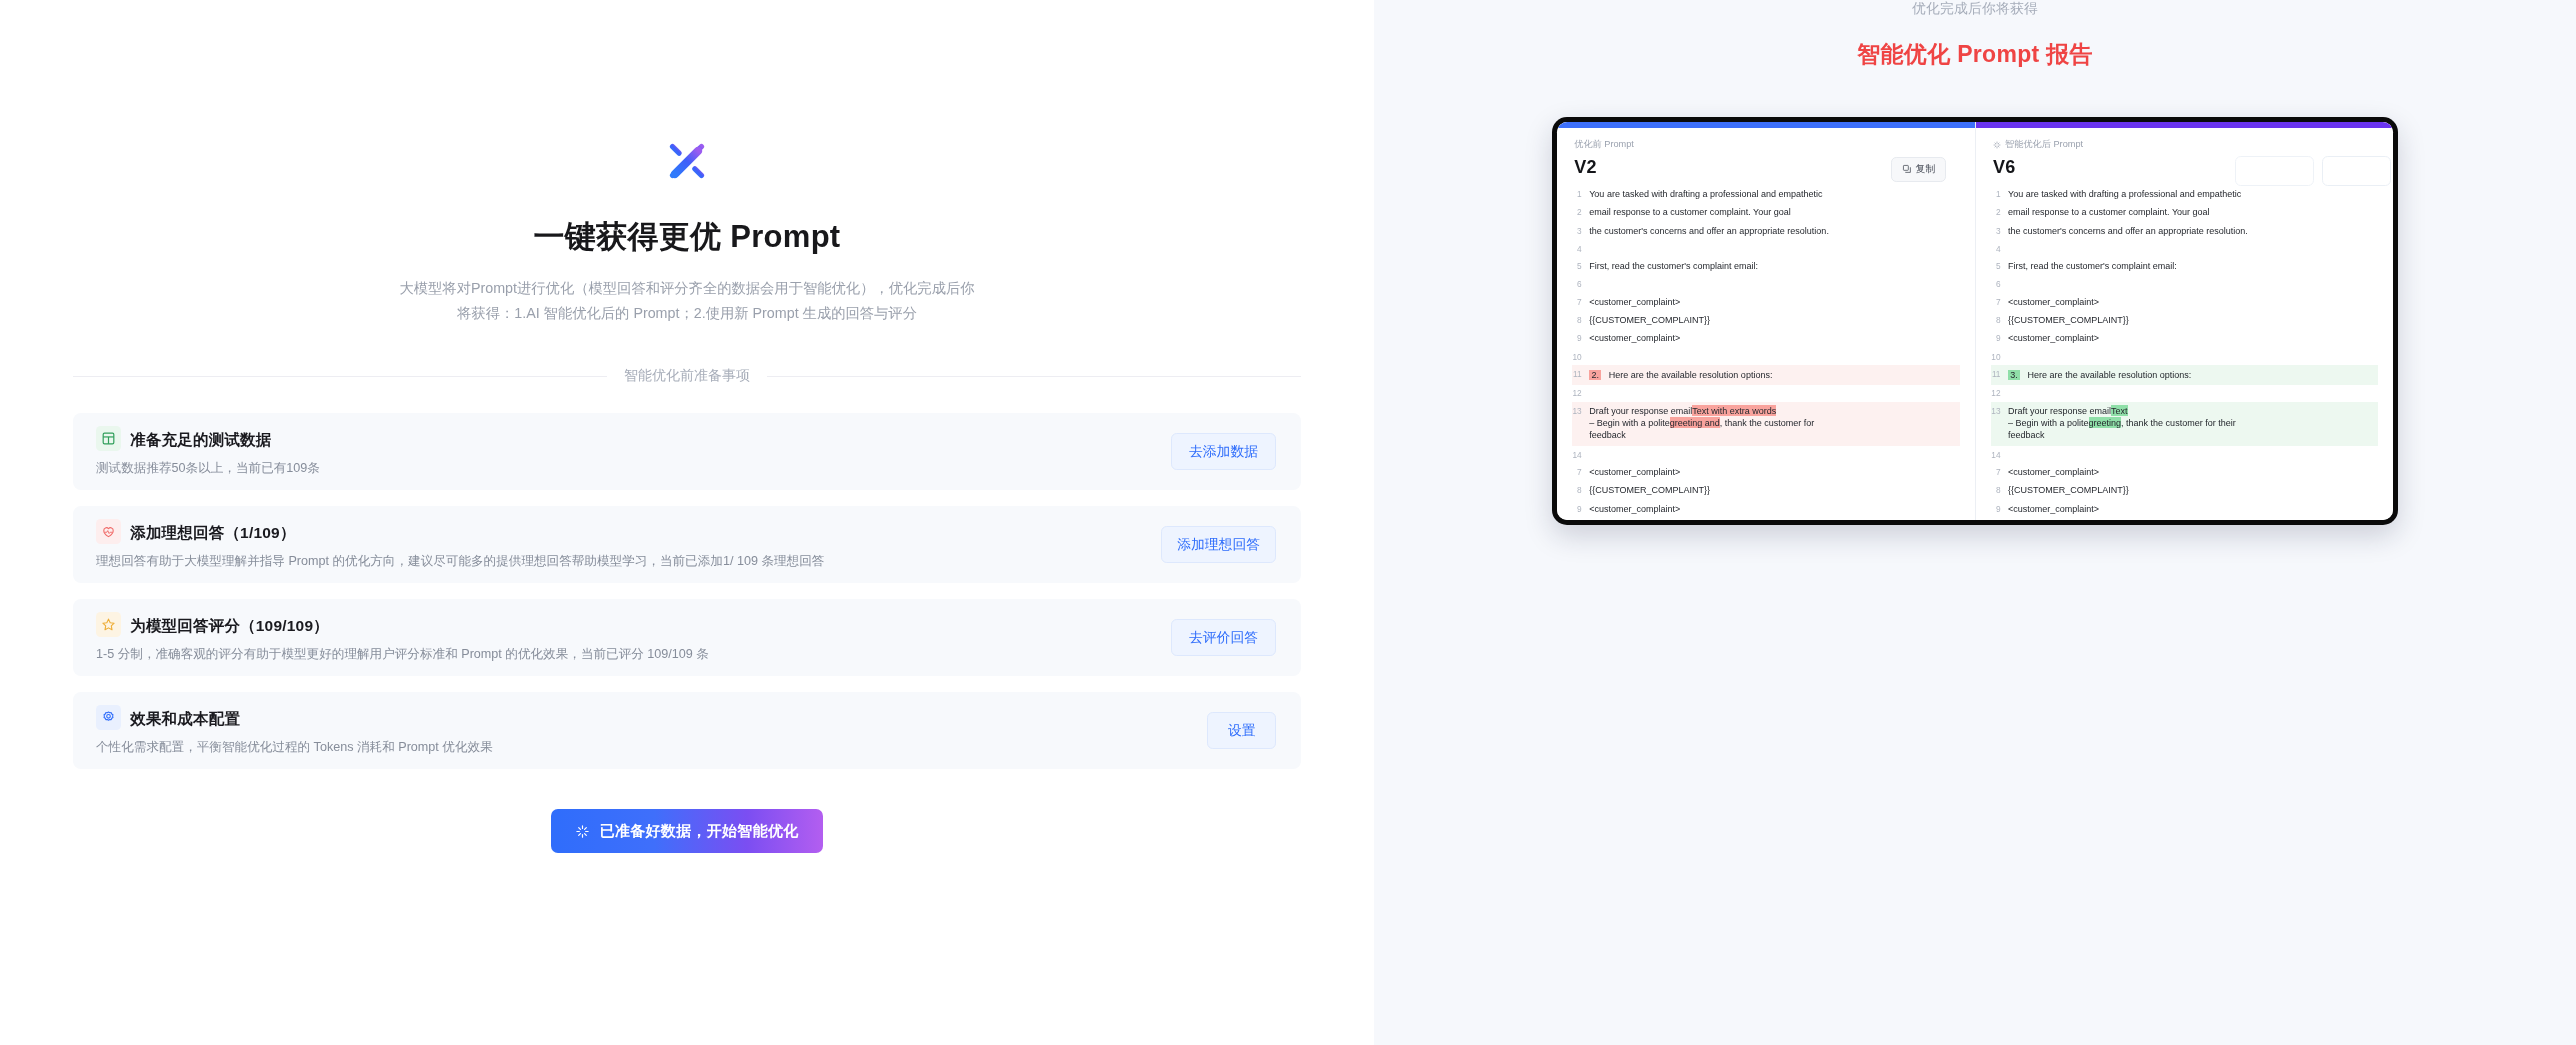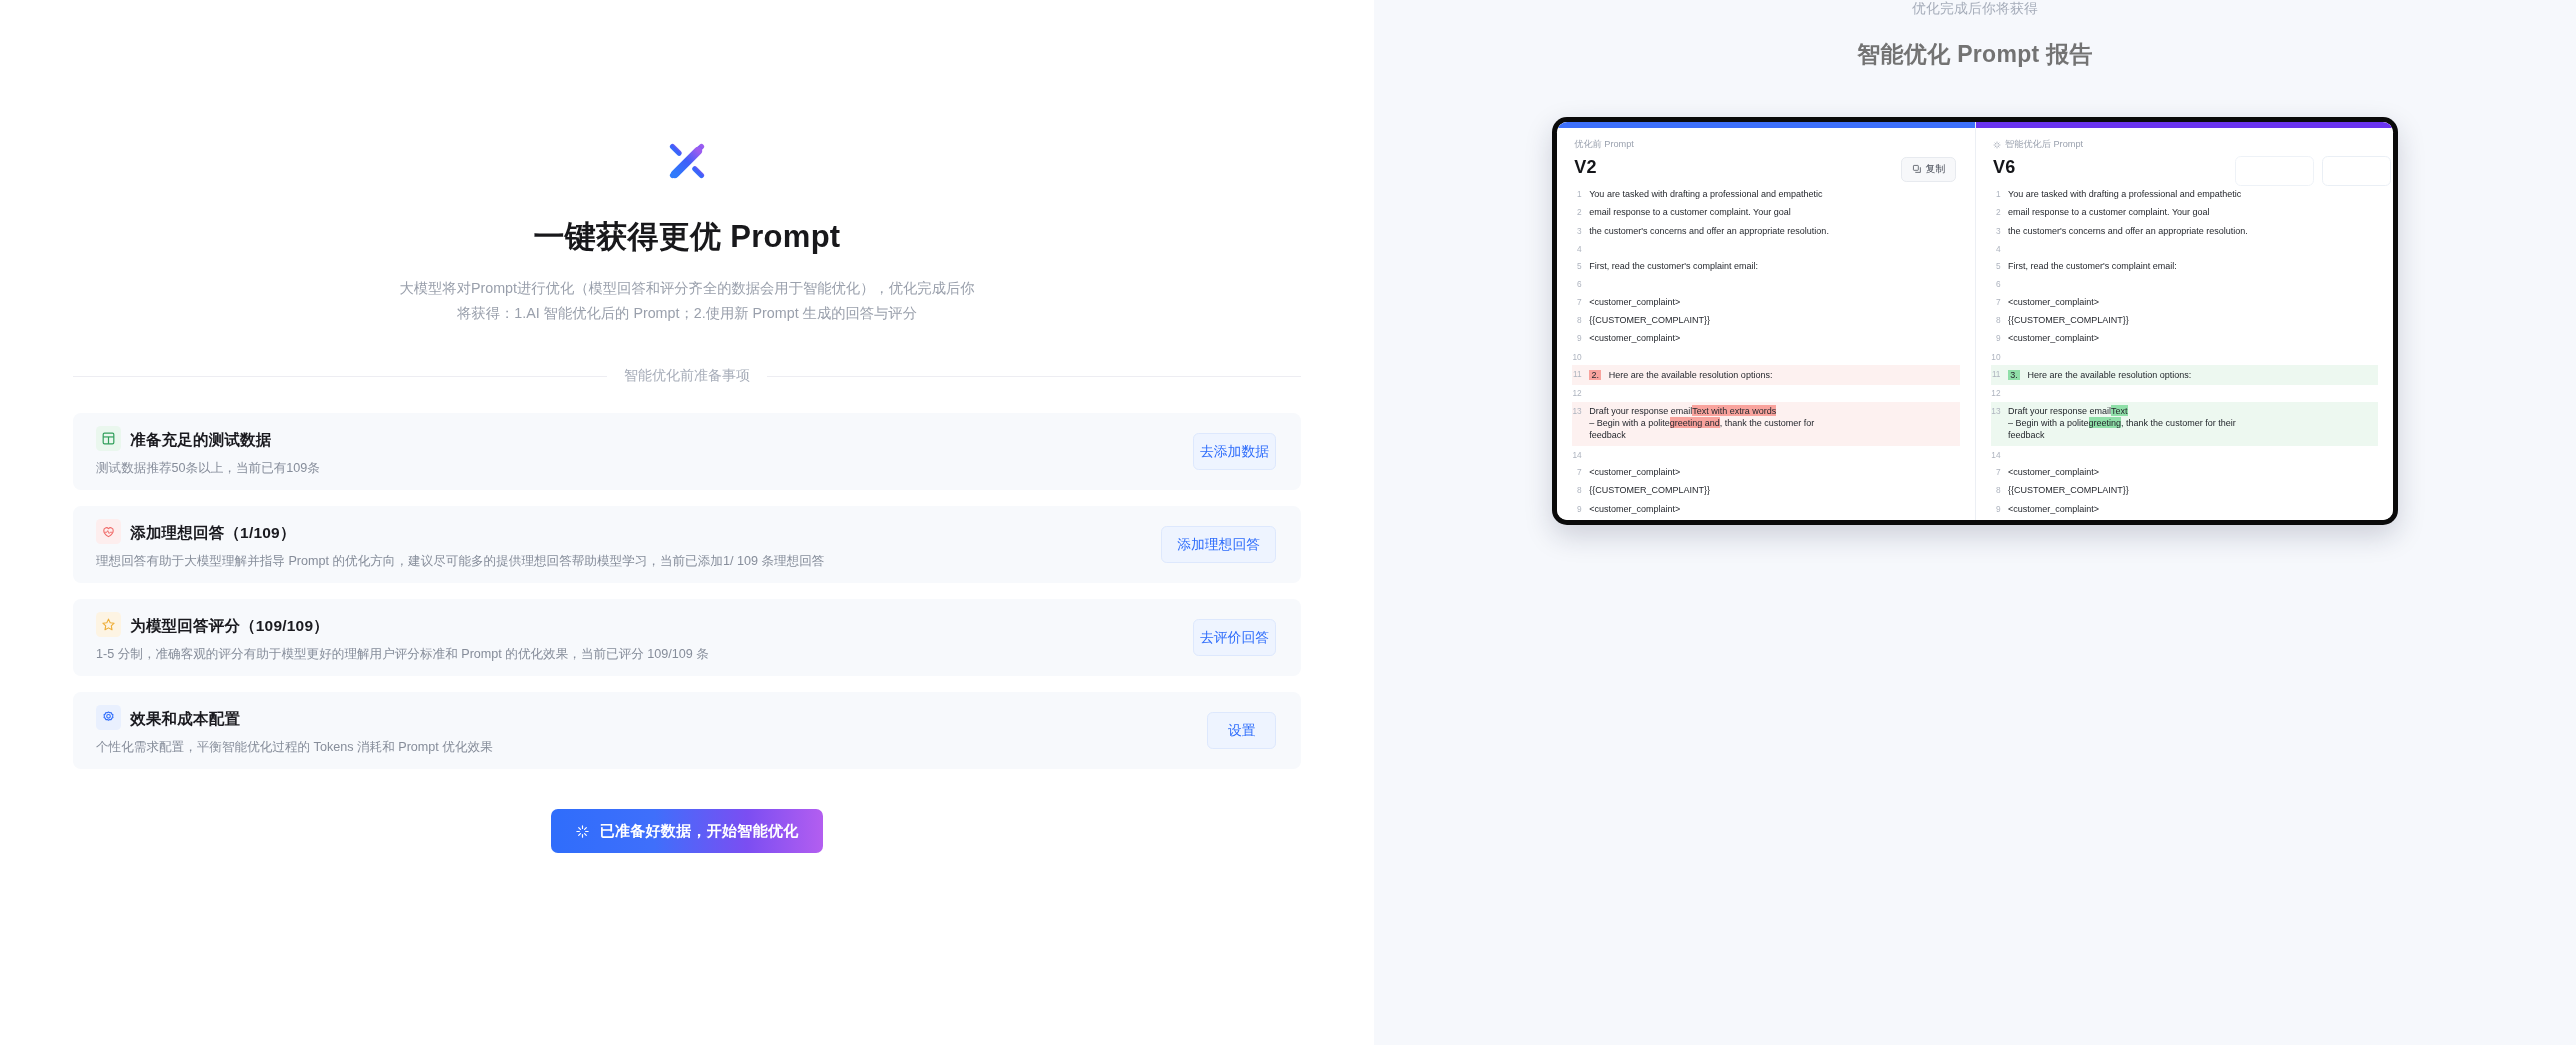--- a/index.html
+++ b/index.html
@@ -85,21 +85,21 @@
   }
 
   .card-btn {
     flex: 0 0 auto;
     background: #eef4ff;
     color: #2f6dfb;
     border: 0.6px solid #dde8fd;
     border-radius: 5.7px;
     font-size: 13.8px;
     font-weight: 500;
-    padding: 11px 6px;
+    padding: 11px 17px;
     cursor: pointer;
     font-family: inherit;
     line-height: 1;
     white-space: nowrap;
   }
   .card-btn.wide { padding: 11px 15px; }
   .card-btn.narrow { padding: 11px 19.5px; }
 
   
   .cta-wrap { display: flex; justify-content: center; margin-top: 40px; }
@@ -121,21 +121,21 @@
   
   .right-pane {
     flex: 1 1 auto;
     background: #f6f8fc;
     position: relative;
     height: 1045px;
   }
   .right-head { text-align: center; }
   .right-kicker { font-size: 13.8px; color: #a6adba; letter-spacing: 0.2px; }
   .right-title {
-    font-size: 23px; font-weight: 700; color: #737373;
+    font-size: 23px; font-weight: 700; color: #ef4444;
     margin-top: 20.7px; letter-spacing: 0.3px;
   }
 
   
   .device {
     width: 846px; height: 408px;
     margin: 47px auto 0 auto;
     background: #0a0a0a;
     border-radius: 15px;
     padding: 5.2px;
@@ -158,21 +158,21 @@
   .panel-head { padding: 10.3px 17px 0 17px; position: relative; }
   .panel-kicker {
     font-size: 9.2px; color: #9aa1ae; display: flex; align-items: center; gap: 4px;
   }
   .panel-kicker svg { display: block; }
   .panel-ver {
     font-size: 18px; font-weight: 700; color: #141519;
     margin-top: 5.2px; letter-spacing: 0.2px;
   }
   .copy-btn {
-    position: absolute; right: 19px; top: 29px;
+    position: absolute; right: 29px; top: 29px;
     background: #f7f8fa; border: 0.6px solid #e7eaef; border-radius: 5.2px;
     font-size: 9.8px; color: #474c57; font-family: inherit;
     padding: 6.3px 9.8px; display: flex; align-items: center; gap: 4px;
     cursor: pointer; line-height: 1;
   }
   .copy-btn svg { display: block; }
 
   .ghost-btns { position: absolute; right: 2.3px; top: 27.5px; display: flex; gap: 7.5px; }
   .ghost-btn {
     width: 69px; height: 30px; border: 0.6px solid #e4eaf2; border-radius: 5.7px;

